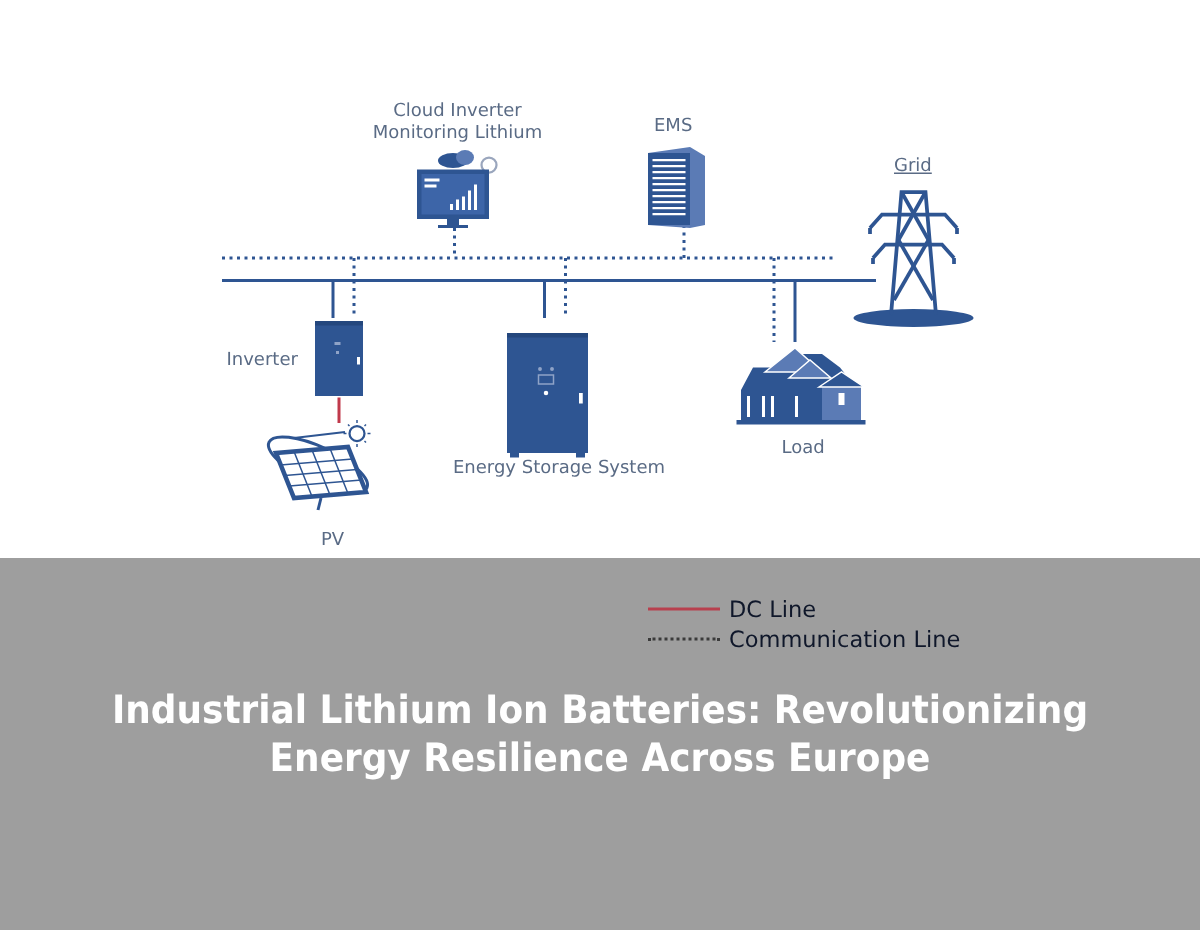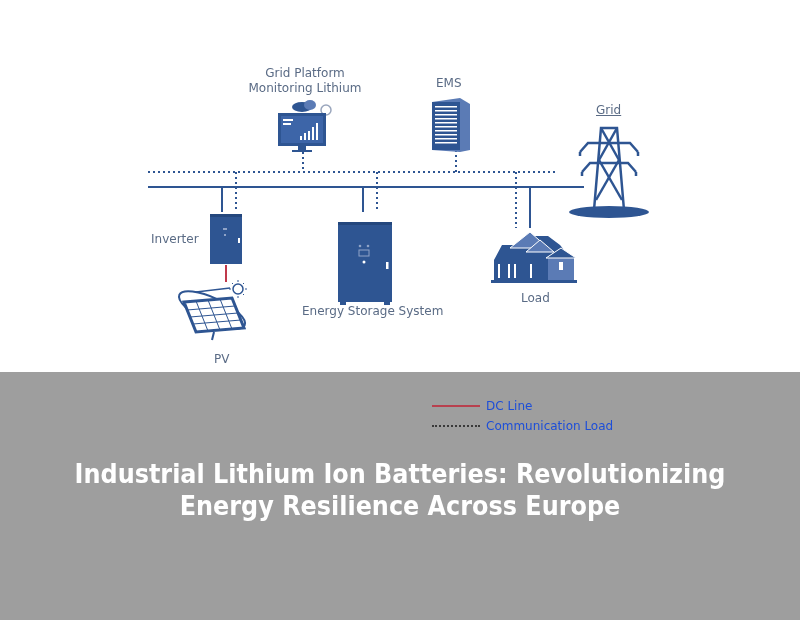--- a/index.html
+++ b/index.html
@@ -5,21 +5,21 @@
     html, body { margin:0; padding:0; }
     body { width:800px; height:620px; position:relative; overflow:hidden; background:#ffffff; font-family:"Liberation Sans", sans-serif; }
     .diagram { position:absolute; left:0; top:0; width:800px; height:372px; background:#ffffff; }
     .band { position:absolute; left:0; top:372px; width:800px; height:248px; background:#9e9e9e; }
     .lbl { position:absolute; color:#5a6b85; font-size:12px; font-family:"DejaVu Sans", sans-serif; white-space:nowrap; }
     .lbl.center { text-align:center; }
     svg { position:absolute; left:0; top:0; }
     .legend { position:absolute; left:432px; top:396px; }
     .legend-row { display:flex; align-items:center; height:20px; }
     .legend-swatch { width:48px; height:0; margin-right:6px; }
-    .legend-text { color:#1d4ed8; font-size:12px; font-family:"DejaVu Sans", sans-serif; }
+    .legend-text { color:#0f172a; font-size:15px; font-family:"DejaVu Sans", sans-serif; }
     .title { position:absolute; left:0; top:458px; width:800px; text-align:center; color:#ffffff; font-family:"DejaVu Sans", sans-serif; font-weight:bold; font-size:26px; line-height:32px; letter-spacing:0px; transform:scaleX(0.92); }
   </style>
 </head>
 <body>
 
 <div class="diagram">
   <svg width="800" height="372" viewBox="0 0 800 372">
 
     <line x1="148" y1="172" x2="556" y2="172" stroke="#2e5592" stroke-width="2" stroke-dasharray="2,3"></line>
 
@@ -144,40 +144,40 @@
         <line x1="245" y1="289" x2="247" y2="289"></line>
         <line x1="232" y1="283" x2="233" y2="284"></line>
         <line x1="243" y1="294" x2="244" y2="295"></line>
         <line x1="244" y1="283" x2="243" y2="284"></line>
       </g>
       <line x1="214" y1="332" x2="212" y2="340" stroke="#2e5592" stroke-width="2"></line>
     </g>
   </svg>
 
   <div class="lbl center" style="left:246px; top:66px; width:118px; line-height:15px;">
-    <div>Grid Platform</div>
+    <div>Cloud Inverter</div>
     <div>Monitoring Lithium</div>
   </div>
   <div class="lbl" style="left:436px; top:76px;">EMS</div>
   <div class="lbl" style="left:596px; top:103px;text-decoration:underline;">Grid</div>
   <div class="lbl" style="left:151px; top:232px;">Inverter</div>
   <div class="lbl" style="left:302px; top:304px;">Energy Storage System</div>
   <div class="lbl" style="left:521px; top:291px;">Load</div>
   <div class="lbl" style="left:214px; top:352px;">PV</div>
 </div>
 
 <div class="band"></div>
 
 <div class="legend">
   <div class="legend-row">
     <span class="legend-swatch" style="border-top:2px solid #b8404e;"></span>
     <span class="legend-text">DC Line</span>
   </div>
   <div class="legend-row">
     <span class="legend-swatch" style="border-top:2px dotted #3a3a3a;"></span>
-    <span class="legend-text">Communication Load</span>
+    <span class="legend-text">Communication Line</span>
   </div>
 </div>
 
 <div class="title">
   <div>Industrial Lithium Ion Batteries: Revolutionizing</div>
   <div>Energy Resilience Across Europe</div>
 </div>
 
 </body></html>

